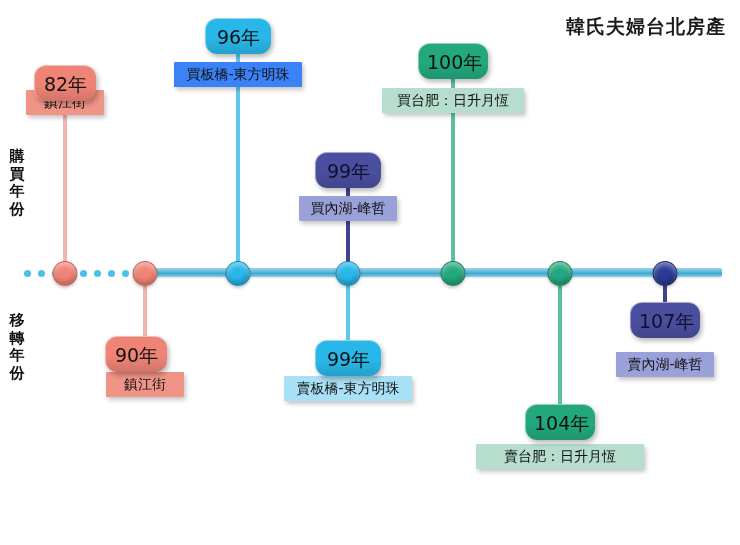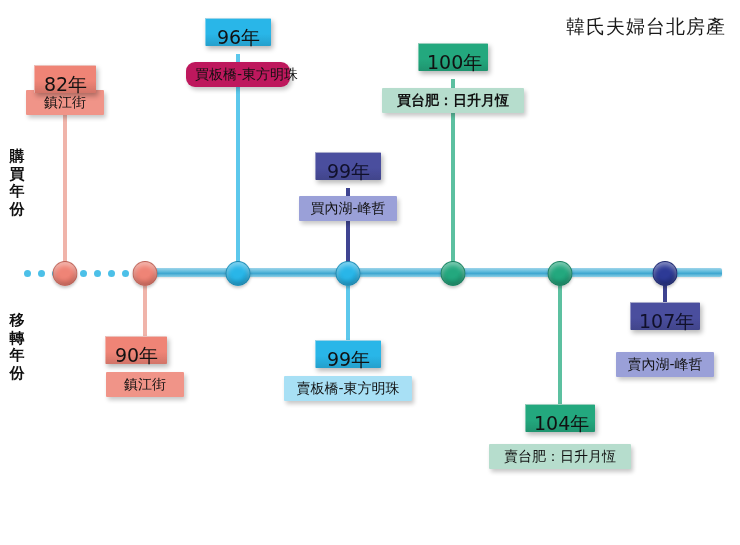--- a/index.html
+++ b/index.html
@@ -10,21 +10,21 @@
     overflow:hidden;
     position:relative;
   }
   #stage{position:absolute;left:0;top:0;width:740px;height:545px;}
 
   
   .title{
     position:absolute;
     right:14px;top:14px;
     font-size:19px;
-    font-weight:normal;
+    font-weight:bold;
     color:#1a1a1a;
     letter-spacing:1px;
     white-space:nowrap;
   }
 
   
   .axis-label{
     position:absolute;
     left:6px;
     width:22px;
@@ -79,27 +79,27 @@
     width:4px;
     transform:translateX(-50%);
     z-index:2;
   }
 
   
   .yearbox{
     position:absolute;
     transform:translateX(-50%);
     padding:0 8px;
-    height:28px;
+    height:36px;
     line-height:36px;
     font-size:19px;
     color:#111;
     text-align:center;
     white-space:nowrap;
-    border-radius:1px;
+    border-radius:12px;
     z-index:5;
     box-shadow:2px 3px 5px rgba(0,0,0,.28);
     border-top:1px solid rgba(255,255,255,.55);
     border-left:1px solid rgba(255,255,255,.40);
     min-width:58px;
     box-sizing:border-box;
   }
   .yearbox.dark{color:#10102a;}
 
   
@@ -171,28 +171,28 @@
       <div class="node" style="left: 238px; background: radial-gradient(circle at 36% 30%, rgb(41, 182, 232) 0%, rgb(41, 182, 232) 42%, rgb(23, 148, 196) 100%);"></div>
       <div class="node" style="left: 348px; background: radial-gradient(circle at 36% 30%, rgb(41, 182, 232) 0%, rgb(41, 182, 232) 42%, rgb(23, 148, 196) 100%);"></div>
       <div class="node" style="left: 453px; background: radial-gradient(circle at 36% 30%, rgb(35, 168, 126) 0%, rgb(35, 168, 126) 42%, rgb(24, 138, 102) 100%);"></div>
       <div class="node" style="left: 560px; background: radial-gradient(circle at 36% 30%, rgb(35, 168, 126) 0%, rgb(35, 168, 126) 42%, rgb(24, 138, 102) 100%);"></div>
       <div class="node" style="left: 665px; background: radial-gradient(circle at 36% 30%, rgb(45, 58, 150) 0%, rgb(45, 58, 150) 42%, rgb(29, 40, 115) 100%);"></div>
     </div>
   <div id="box-layer">
       <div class="yearbox" style="left: 65px; top: 65px; width: 62px; background: linear-gradient(rgb(239, 132, 118) 0%, rgb(239, 132, 118) 55%, rgba(0, 0, 0, 0.12) 100%), rgb(239, 132, 118);">82年</div>
       <div class="descbox" style="left: 65px; top: 90px; width: 78px; background: rgb(240, 148, 136);">鎮江街</div>
       <div class="yearbox" style="left: 238px; top: 18px; width: 66px; background: linear-gradient(rgb(41, 182, 232) 0%, rgb(41, 182, 232) 55%, rgba(0, 0, 0, 0.12) 100%), rgb(41, 182, 232);">96年</div>
-      <div class="descbox" style="left: 238px; top: 62px; width: 104px; background: #be185d; border-radius: 9px;">買板橋-東方明珠</div>
+      <div class="descbox" style="left: 238px; top: 62px; width: 128px; background: #3b82f6;">買板橋-東方明珠</div>
       <div class="yearbox dark" style="left: 348px; top: 152px; width: 66px; background: linear-gradient(rgb(74, 78, 158) 0%, rgb(74, 78, 158) 55%, rgba(0, 0, 0, 0.12) 100%), rgb(74, 78, 158);">99年</div>
       <div class="descbox" style="left: 348px; top: 196px; width: 98px; background: rgb(154, 160, 216);">買內湖-峰哲</div>
       <div class="yearbox" style="left: 453px; top: 43px; width: 70px; background: linear-gradient(rgb(35, 168, 126) 0%, rgb(35, 168, 126) 55%, rgba(0, 0, 0, 0.12) 100%), rgb(35, 168, 126); text-align: center;">100年</div>
-      <div class="descbox" style="left: 453px; top: 88px; width: 142px; background: rgb(182, 221, 205); font-weight: bold;">買台肥：日升月恆</div>
+      <div class="descbox" style="left: 453px; top: 88px; width: 142px; background: rgb(182, 221, 205);">買台肥：日升月恆</div>
       <div class="yearbox" style="left: 136px; top: 336px; width: 62px; background: linear-gradient(rgb(239, 132, 118) 0%, rgb(239, 132, 118) 55%, rgba(0, 0, 0, 0.12) 100%), rgb(239, 132, 118);">90年</div>
       <div class="descbox" style="left: 145px; top: 372px; width: 78px; background: rgb(240, 148, 136);">鎮江街</div>
       <div class="yearbox" style="left: 348px; top: 340px; width: 66px; background: linear-gradient(rgb(41, 182, 232) 0%, rgb(41, 182, 232) 55%, rgba(0, 0, 0, 0.12) 100%), rgb(41, 182, 232);">99年</div>
       <div class="descbox" style="left: 348px; top: 376px; width: 128px; background: rgb(168, 224, 245);">賣板橋-東方明珠</div>
       <div class="yearbox" style="left: 560px; top: 404px; width: 70px; background: linear-gradient(rgb(35, 168, 126) 0%, rgb(35, 168, 126) 55%, rgba(0, 0, 0, 0.12) 100%), rgb(35, 168, 126);">104年</div>
-      <div class="descbox" style="left: 560px; top: 444px; width: 142px; background: rgb(182, 221, 205);">賣台肥：日升月恆</div>
+      <div class="descbox" style="left: 560px; top: 444px; width: 168px; background: rgb(182, 221, 205);">賣台肥：日升月恆</div>
       <div class="yearbox dark" style="left: 665px; top: 302px; width: 70px; background: linear-gradient(rgb(74, 78, 158) 0%, rgb(74, 78, 158) 55%, rgba(0, 0, 0, 0.12) 100%), rgb(74, 78, 158);">107年</div>
       <div class="descbox" style="left: 665px; top: 352px; width: 98px; background: rgb(154, 160, 216);">賣內湖-峰哲</div>
     </div>
 
 </div>
 
 </body></html>

